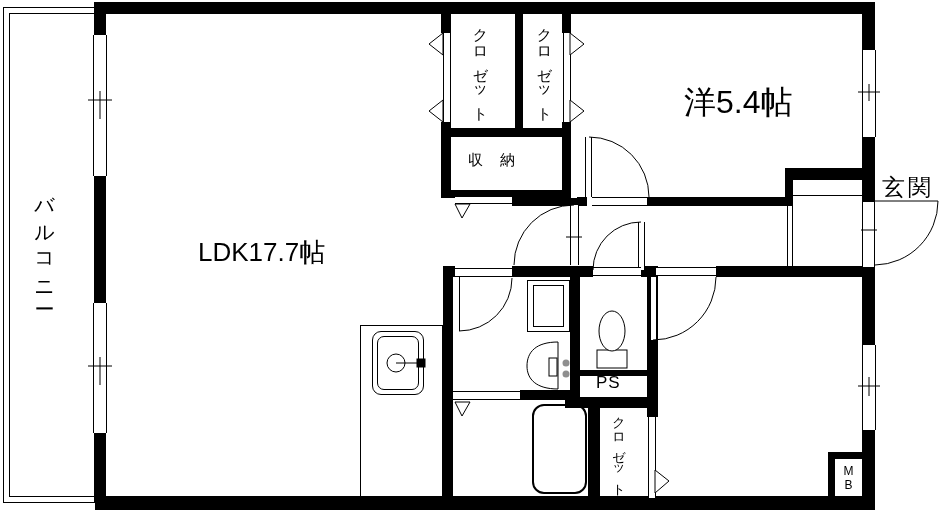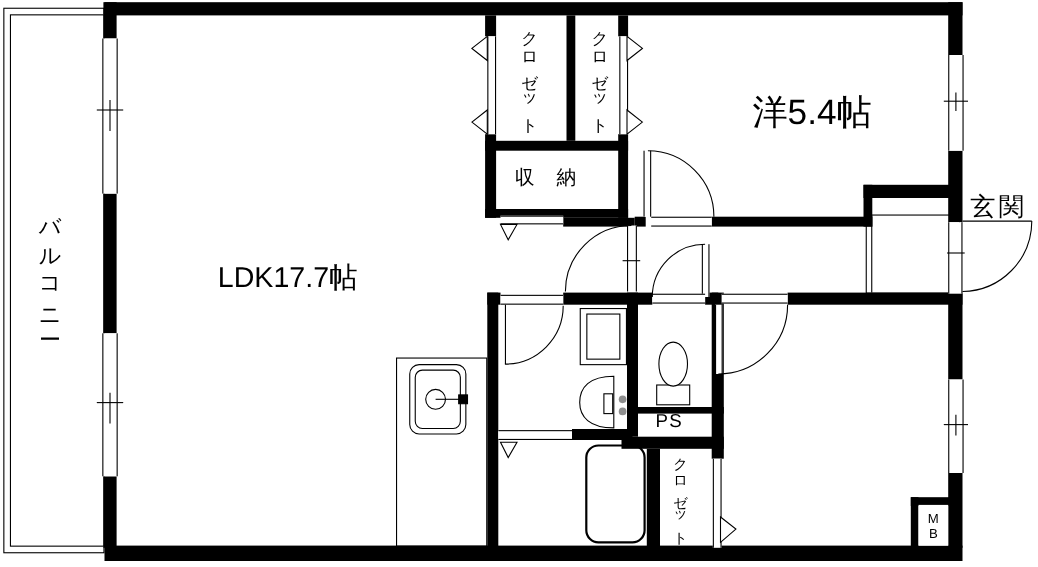--- a/index.html
+++ b/index.html
@@ -139,17 +139,17 @@
       <circle cx="566" cy="374" r="3.5" fill="#8f8f8f"></circle>
     </g>
   </svg>
 
   <div class="lbl vtext" style="left:34px;top:183px;height:150px;font-size:20px;letter-spacing:6px;">バルコニー</div>
   <div class="lbl" style="left:198px;top:238px;font-size:26px;text-align:right;">LDK17.7帖</div>
   <div class="lbl" style="left:660px;top:85px;font-size:32px;margin-left:24px;">洋5.4帖</div>
   <div class="lbl vtext" style="left:472px;top:17px;height:110px;font-size:15px;letter-spacing:3px;">クロゼット</div>
   <div class="lbl vtext" style="left:536px;top:17px;height:110px;font-size:15px;letter-spacing:3px;">クロゼット</div>
   <div class="lbl vtext" style="left:611px;top:407px;height:92px;font-size:13px;letter-spacing:2px;">クロゼット</div>
-  <div class="lbl" style="left:468px;top:152px;font-size:18px;letter-spacing:1px;">収　納</div>
+  <div class="lbl" style="left:468px;top:152px;font-size:15px;letter-spacing:1px;">収　納</div>
   <div class="lbl" style="left:882px;top:175px;font-size:23px;letter-spacing:3px;">玄関</div>
   <div class="lbl" style="left:596px;top:374px;font-size:17px;letter-spacing:1px;">PS</div>
 
 </div>
 
 </body></html>

